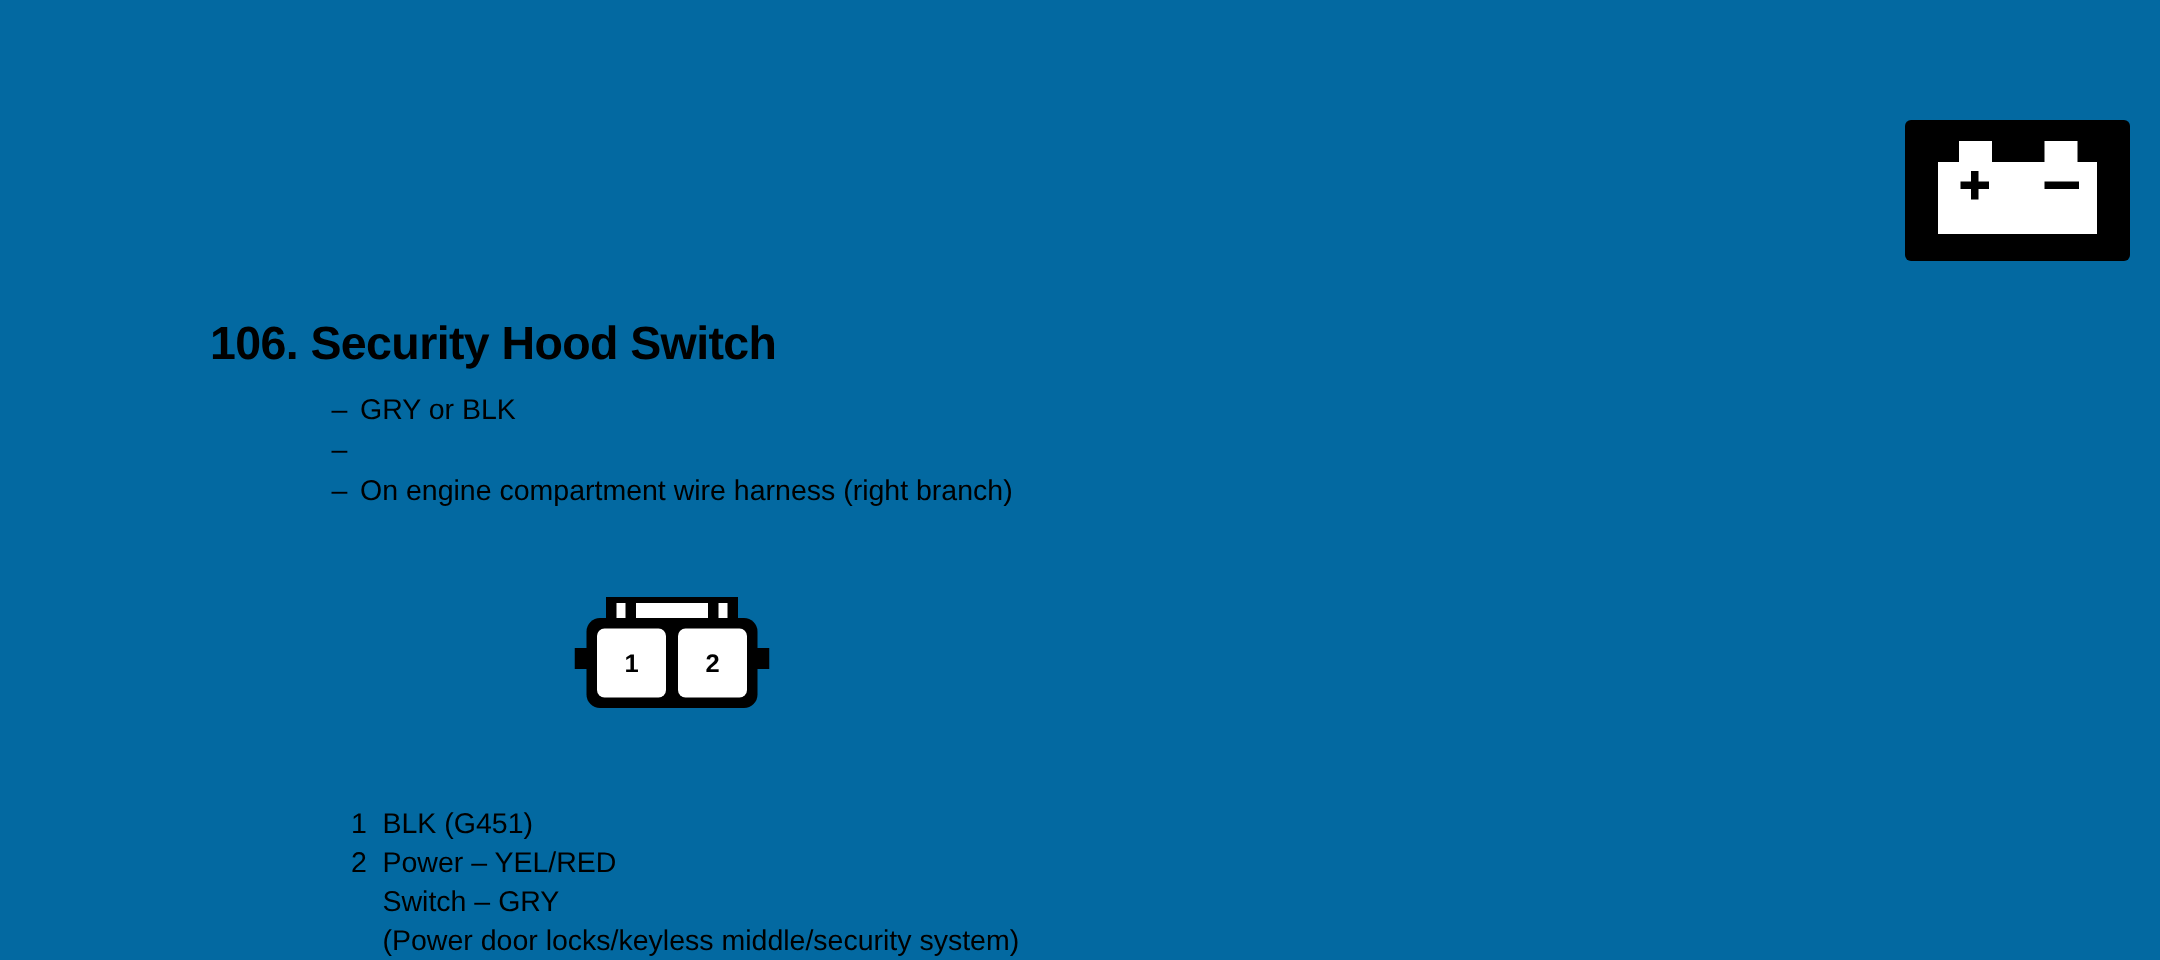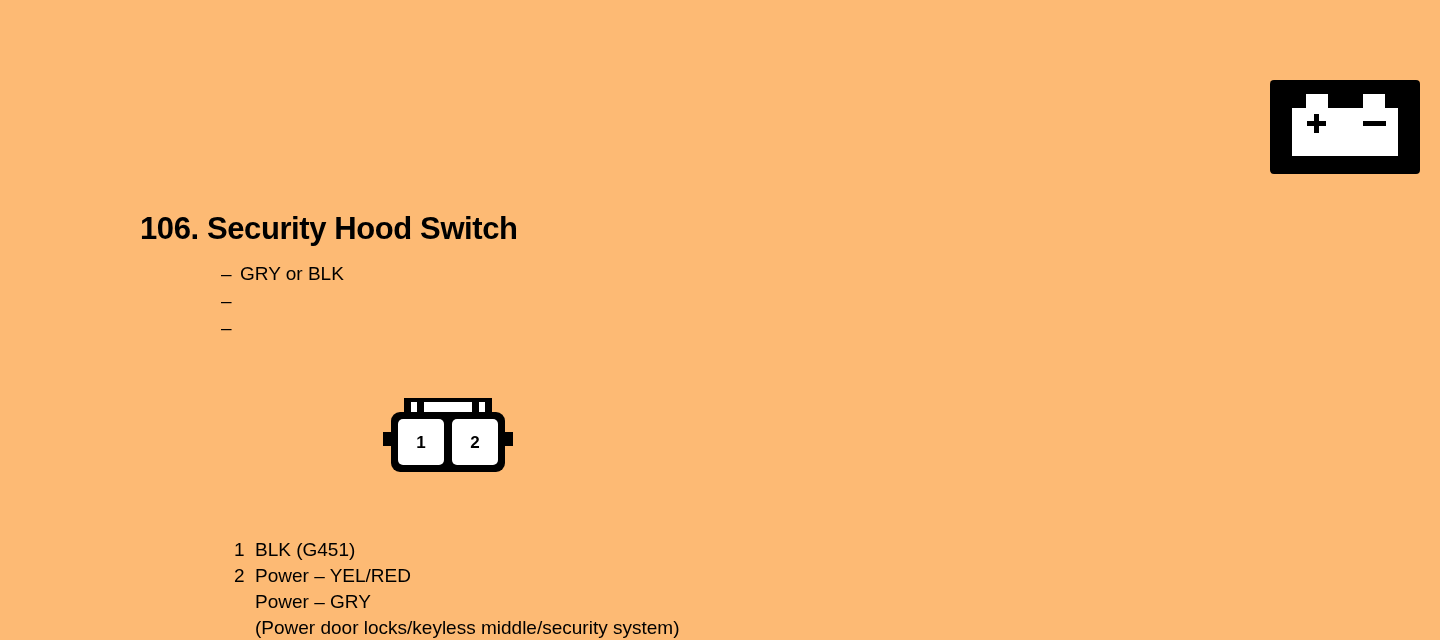--- a/index.html
+++ b/index.html
@@ -14,21 +14,21 @@
     position: relative;
     overflow: hidden;
     font-family: "Liberation Sans", sans-serif;
     color: #000000;
     -webkit-font-smoothing: none;
   }
 
   .page {
     position: absolute;
     inset: 0;
-    background: #fdba74;
+    background: #0369a1;
   }
 
   
   .battery-icon {
     position: absolute;
     left: 1270px;
     top: 80px;
     width: 150px;
     height: 94px;
   }
@@ -133,20 +133,21 @@
       <span class="spec-dash">–</span>
       <span class="spec-text">GRY or BLK</span>
     </div>
 
     <div class="spec-row">
       <span class="spec-dash">–</span>
     </div>
 
     <div class="spec-row">
       <span class="spec-dash">–</span>
+      <span class="spec-text">On engine compartment wire harness (right branch)</span>
     </div>
 
   </div>
 
   <div class="connector-figure">
     <svg width="130" height="76" viewBox="0 0 130 76" xmlns="http://www.w3.org/2000/svg">
 
       <rect x="21" y="0" width="88" height="18" fill="#000000"></rect>
       <rect x="28" y="4" width="6" height="12" fill="#ffffff"></rect>
       <rect x="96" y="4" width="6" height="12" fill="#ffffff"></rect>
@@ -173,21 +174,21 @@
       <span class="legend-label">BLK (G451)</span>
     </div>
 
     <div class="legend-row">
       <span class="legend-num">2</span>
       <span class="legend-label">Power – YEL/RED</span>
     </div>
 
     <div class="legend-row continuation">
       <span class="legend-num"></span>
-      <span class="legend-label">Power – GRY</span>
+      <span class="legend-label">Switch – GRY</span>
     </div>
 
     <div class="legend-row continuation">
       <span class="legend-num"></span>
       <span class="legend-label">(Power door locks/keyless middle/security system)</span>
     </div>
 
   </div>
 
 </div>

